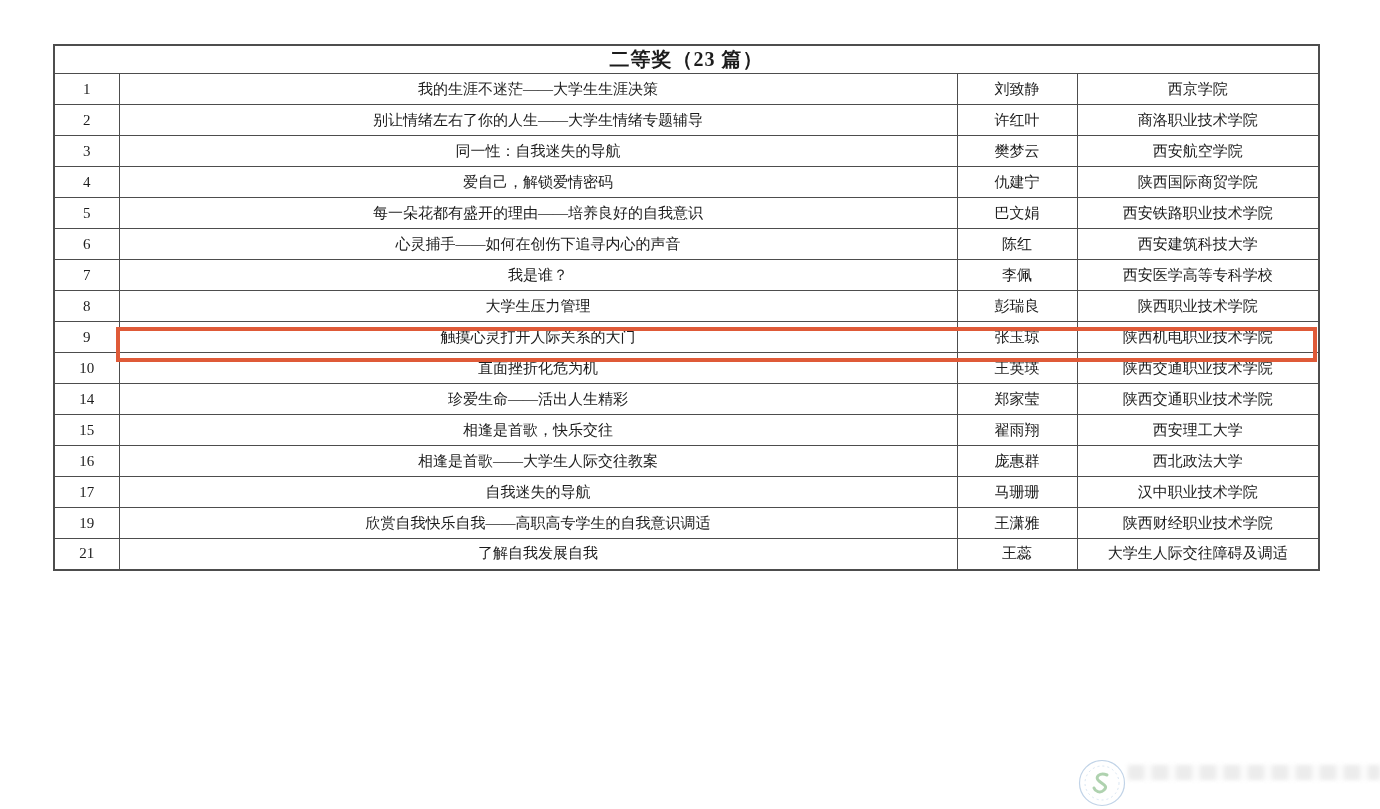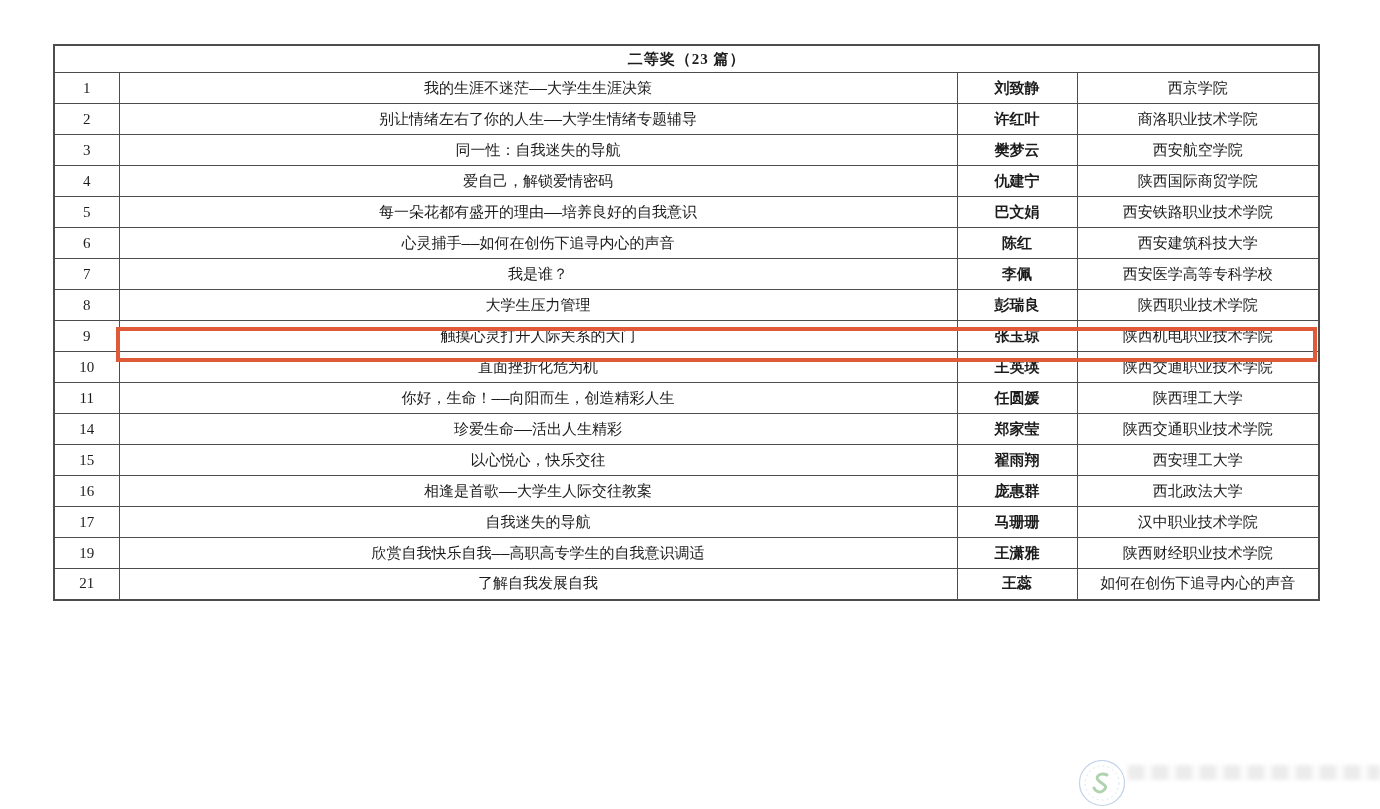--- a/index.html
+++ b/index.html
@@ -33,33 +33,33 @@
   table.award-table td {
     border: 1px solid #4d4d4d;
     padding: 0 4px;
     text-align: center;
     vertical-align: middle;
     overflow: hidden;
     white-space: nowrap;
   }
   table.award-table th.table-title {
     height: 26px;
-    font-size: 15px;
+    font-size: 20px;
     font-weight: bold;
     letter-spacing: 1px;
   }
   table.award-table tr.row {
     height: 31px;
   }
   table.award-table td {
     font-size: 15px;
   }
   td.c-no { font-size: 15px; }
-  td.c-title { font-size: 15px; font-family: Liberation Mono, monospace; }
-  td.c-author { font-size: 15px; font-weight: bold; }
+  td.c-title { font-size: 15px; }
+  td.c-author { font-size: 15px; }
   td.c-inst { font-size: 15px; }
 
   .highlight-box {
     position: absolute;
     left: 116px;
     top: 327px;
     width: 1201px;
     height: 35px;
     border: 4px solid #df5a38;
     box-sizing: border-box;
@@ -174,39 +174,33 @@
     <td class="c-inst">陕西机电职业技术学院</td>
   </tr>
 
   <tr class="row">
     <td class="c-no">10</td>
     <td class="c-title">直面挫折化危为机</td>
     <td class="c-author">王英瑛</td>
     <td class="c-inst">陕西交通职业技术学院</td>
   </tr>
 
-  <tr class="row">
-    <td class="c-no">11</td>
-    <td class="c-title">你好，生命！——向阳而生，创造精彩人生</td>
-    <td class="c-author">任圆媛</td>
-    <td class="c-inst">陕西理工大学</td>
-  </tr>
 
 
 
   <tr class="row">
     <td class="c-no">14</td>
     <td class="c-title">珍爱生命——活出人生精彩</td>
     <td class="c-author">郑家莹</td>
     <td class="c-inst">陕西交通职业技术学院</td>
   </tr>
 
   <tr class="row">
     <td class="c-no">15</td>
-    <td class="c-title">以心悦心，快乐交往</td>
+    <td class="c-title">相逢是首歌，快乐交往</td>
     <td class="c-author">翟雨翔</td>
     <td class="c-inst">西安理工大学</td>
   </tr>
 
   <tr class="row">
     <td class="c-no">16</td>
     <td class="c-title">相逢是首歌——大学生人际交往教案</td>
     <td class="c-author">庞惠群</td>
     <td class="c-inst">西北政法大学</td>
   </tr>
@@ -224,21 +218,21 @@
     <td class="c-title">欣赏自我快乐自我——高职高专学生的自我意识调适</td>
     <td class="c-author">王潇雅</td>
     <td class="c-inst">陕西财经职业技术学院</td>
   </tr>
 
 
   <tr class="row">
     <td class="c-no">21</td>
     <td class="c-title">了解自我发展自我</td>
     <td class="c-author">王蕊</td>
-    <td class="c-inst">如何在创伤下追寻内心的声音</td>
+    <td class="c-inst">大学生人际交往障碍及调适</td>
   </tr>
 
 </tbody>
     </table>
   </div>
 
   <div class="highlight-box" style="border-color: rgb(223, 90, 56);"></div>
 
   <svg class="seal" viewBox="0 0 48 48" xmlns="http://www.w3.org/2000/svg">
     <circle cx="24" cy="24" r="22.5" fill="none" stroke="#8fb0d4" stroke-width="1.2"></circle>

